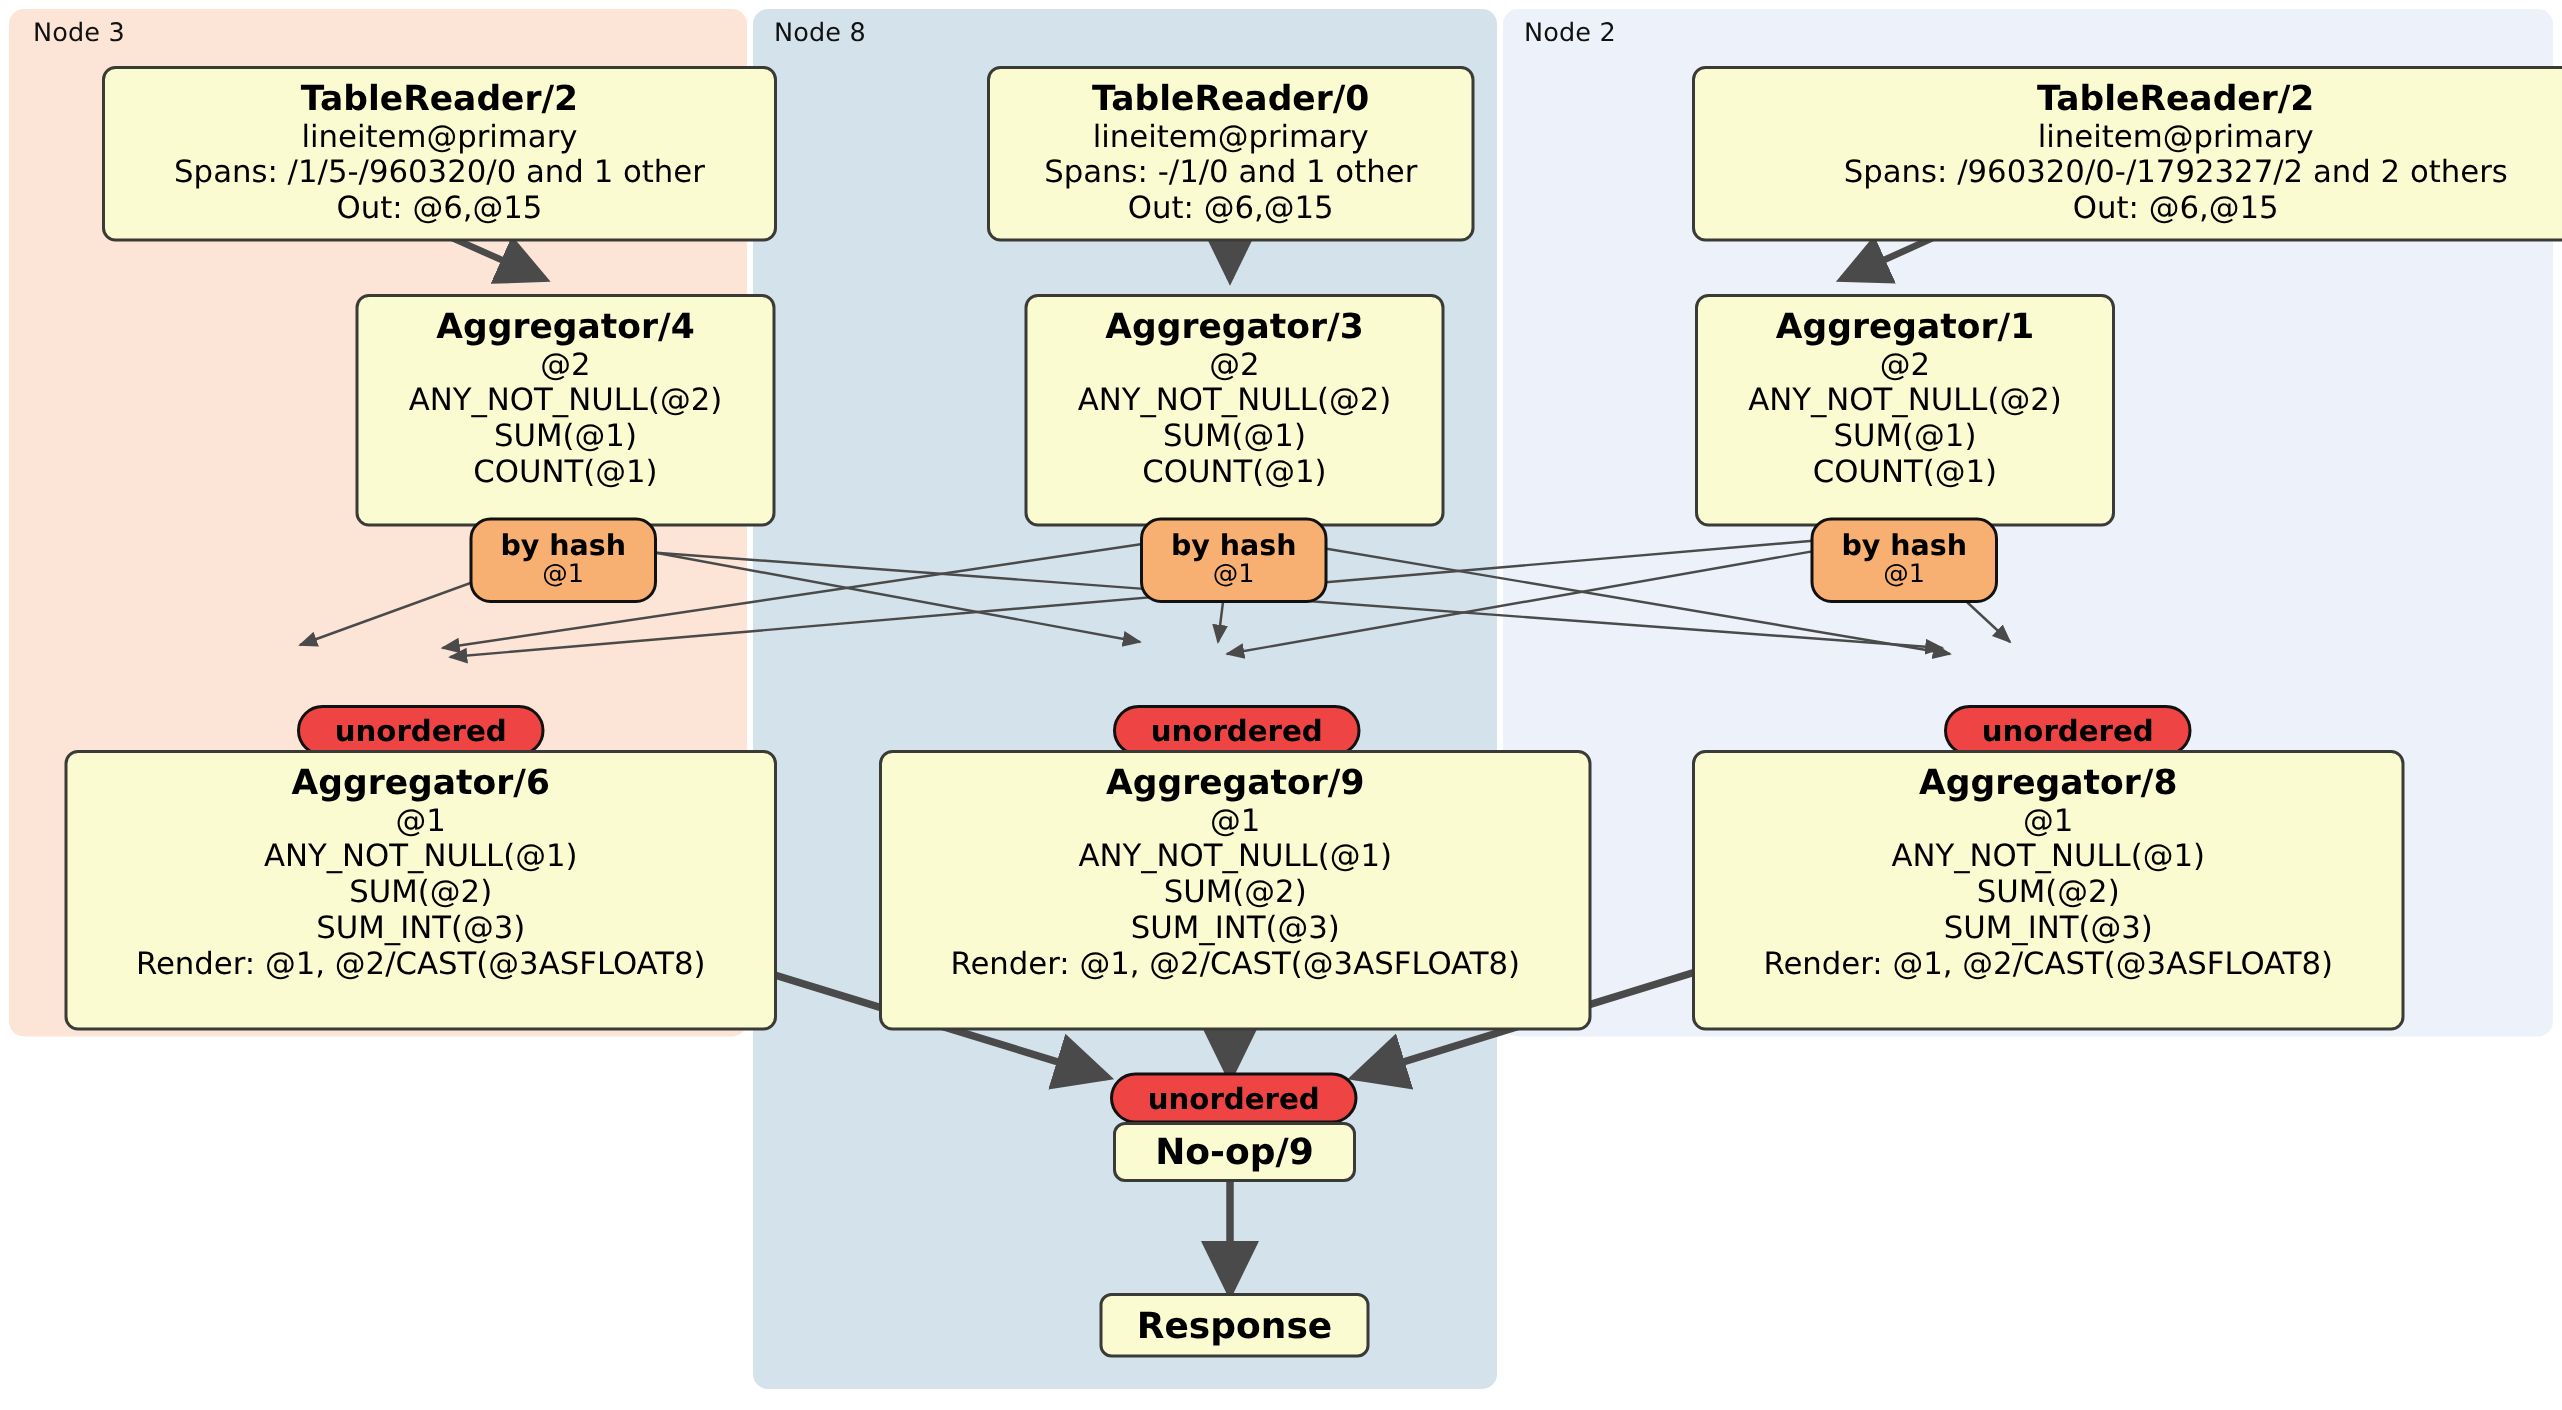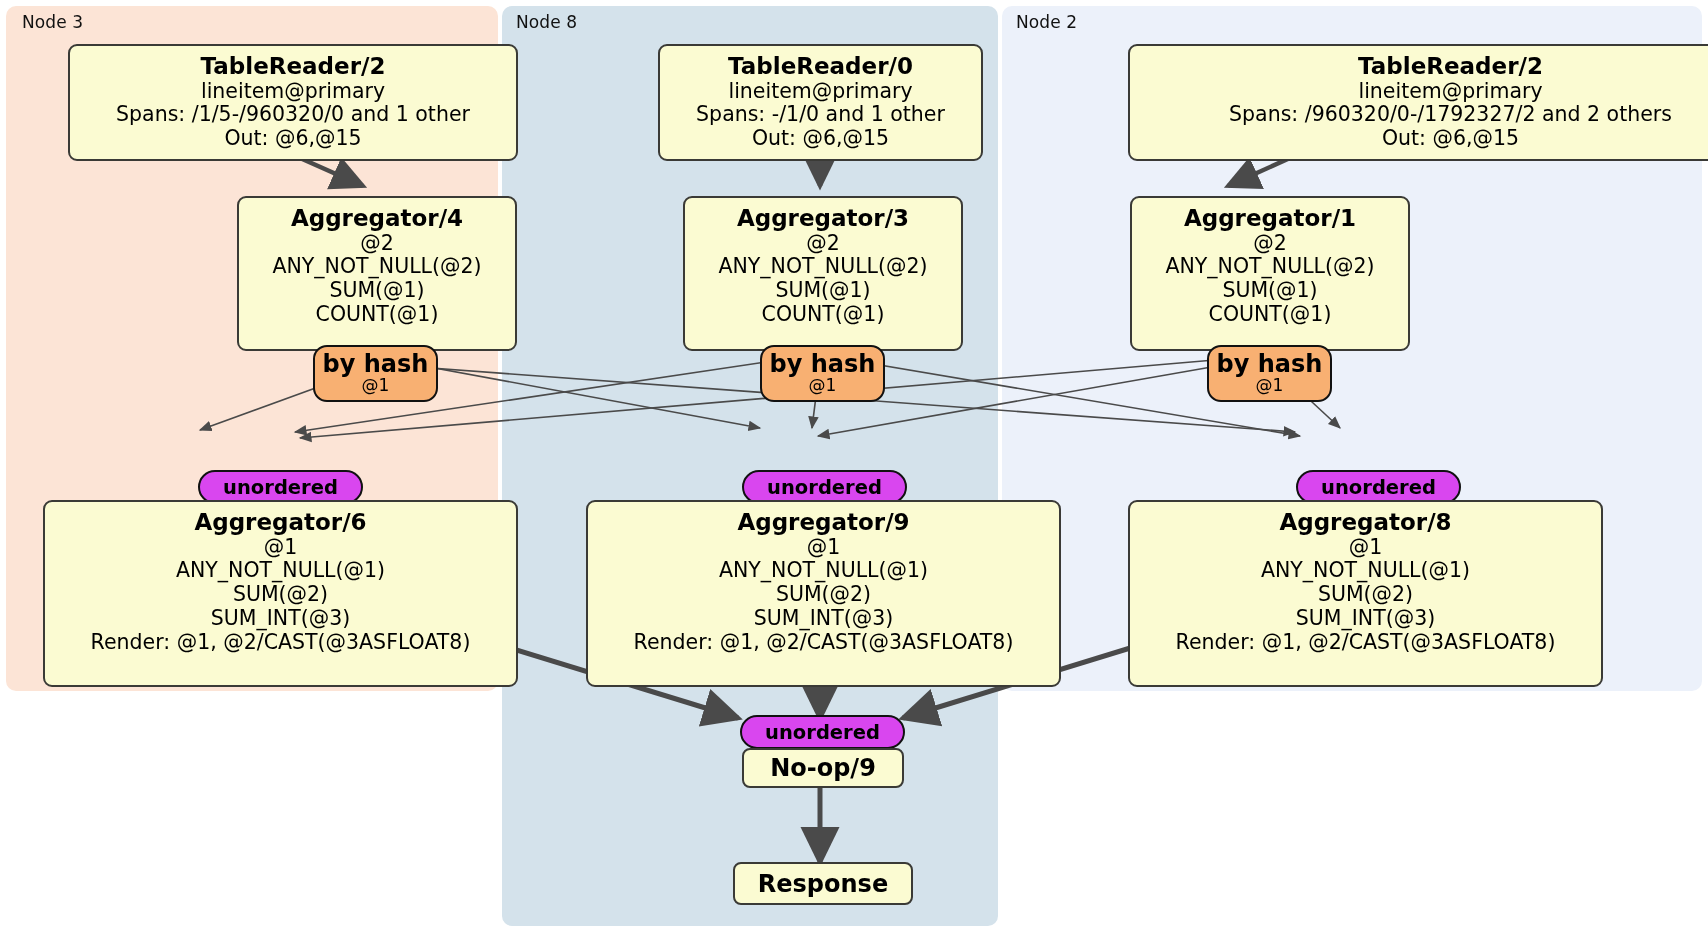--- a/index.html
+++ b/index.html
@@ -14,23 +14,23 @@
   .node-box{position:absolute;background:#fbfbd2;border:2px solid #3a3a36;
     border-radius:9px;box-sizing:border-box;text-align:center;
     display:flex;flex-direction:column;align-items:center;justify-content:flex-start;
     padding-top:7px;line-height:1.16;}
   .node-title{font-weight:bold;font-size:23px;color:#000;}
   .node-line{font-size:20.5px;color:#000;white-space:nowrap;}
 
   .badge{position:absolute;border:2px solid #111;border-radius:999px;box-sizing:border-box;
     display:flex;flex-direction:column;align-items:center;justify-content:center;}
   .badge-hash{background:#f8b072;border-radius:14px;}
-  .badge-hash .b-title{font-weight:bold;font-size:24px;color:#000;line-height:1.05;}
+  .badge-hash .b-title{font-weight:bold;font-size:19px;color:#000;line-height:1.05;}
   .badge-hash .b-sub{font-size:17px;color:#000;line-height:1.05;}
-  .badge-unordered{background:#d946ef;}
+  .badge-unordered{background:#ef4444;}
   .badge-unordered .b-title{font-weight:bold;font-size:19.5px;color:#000;}
 
   .noop{position:absolute;background:#fbfbd2;border:2px solid #3a3a36;border-radius:8px;
     box-sizing:border-box;display:flex;align-items:center;justify-content:center;}
   .noop .n-title{font-weight:bold;font-size:24px;color:#000;}
 </style>
 </head>
 <body>
 
 <div id="stage">

